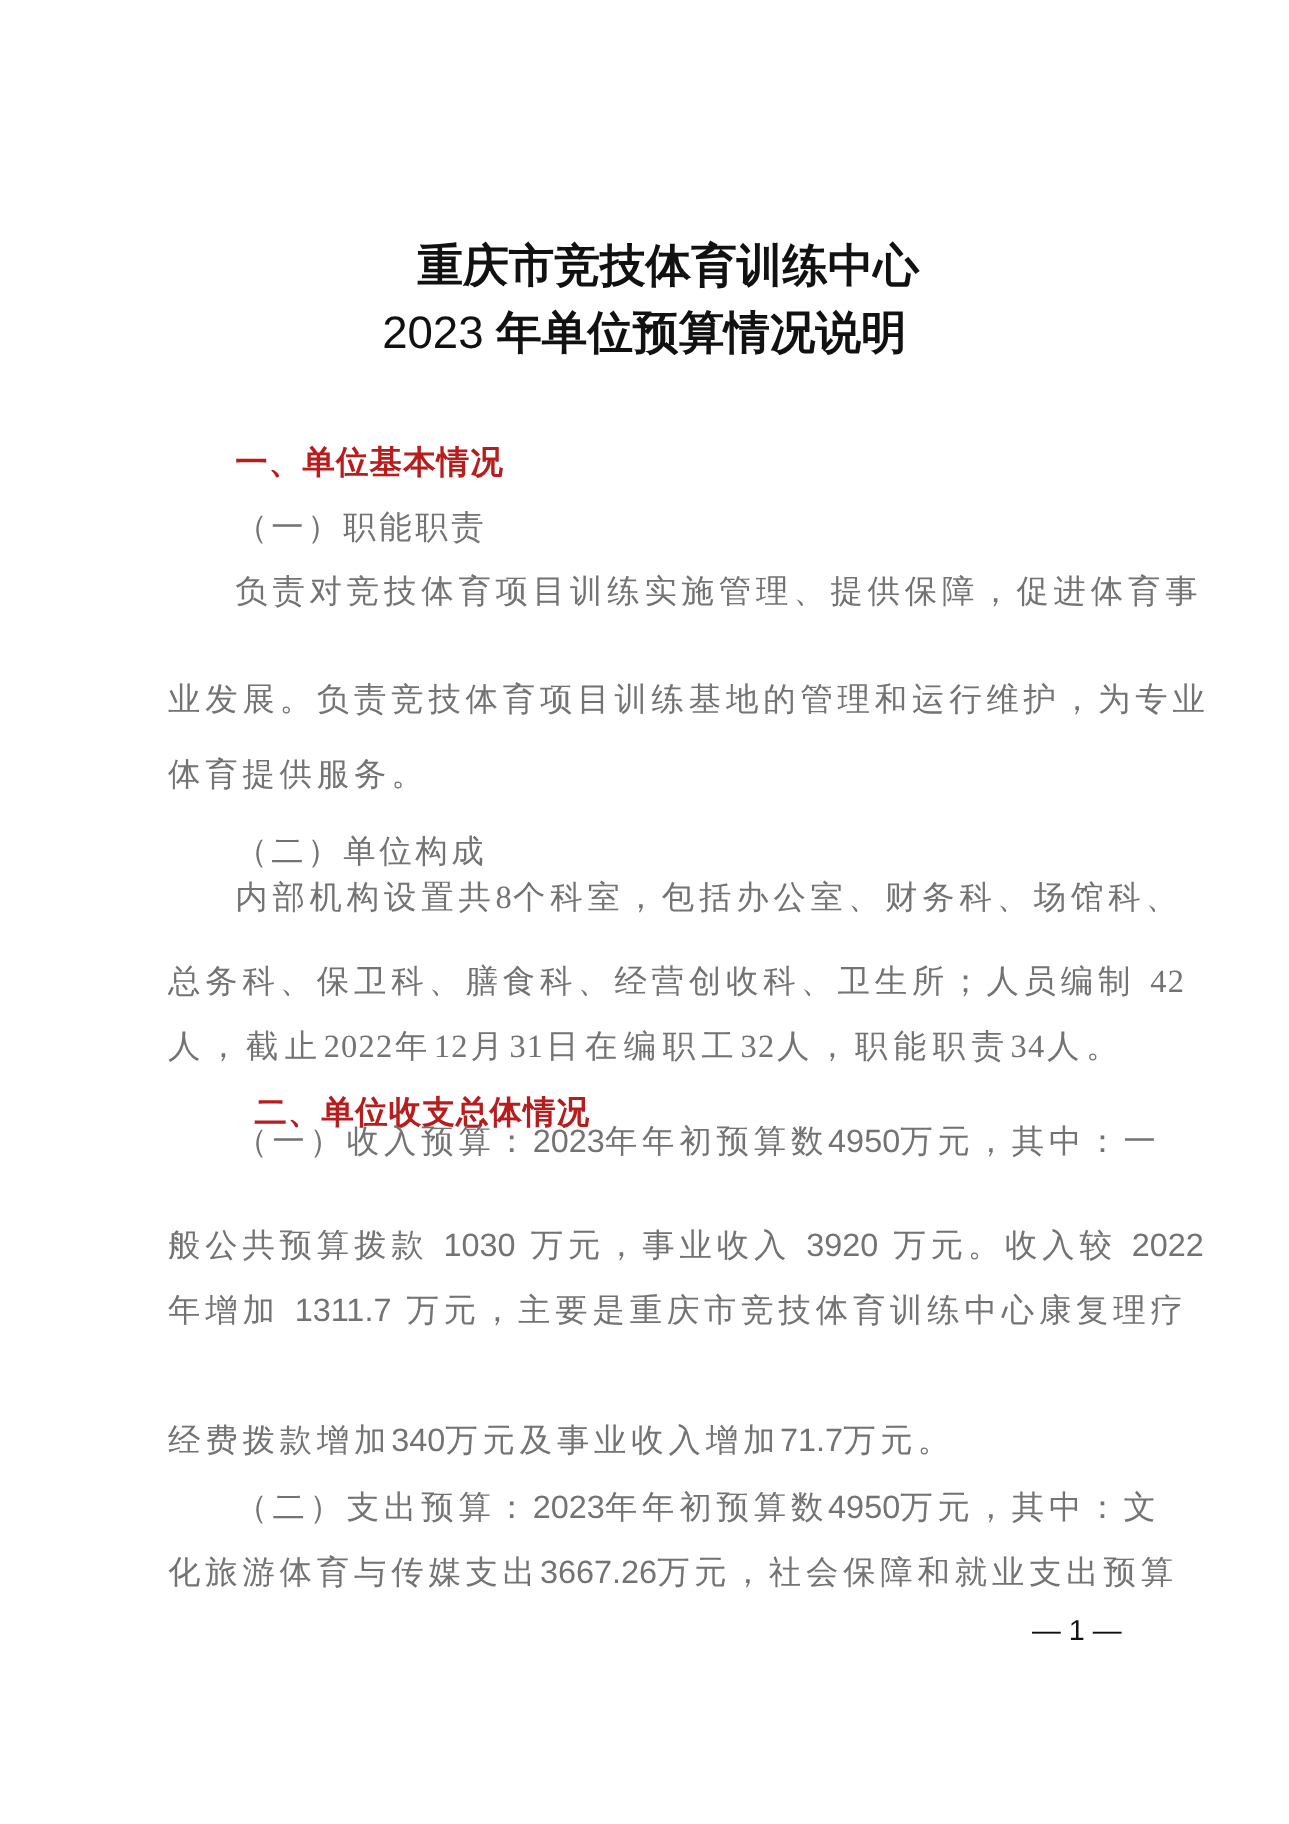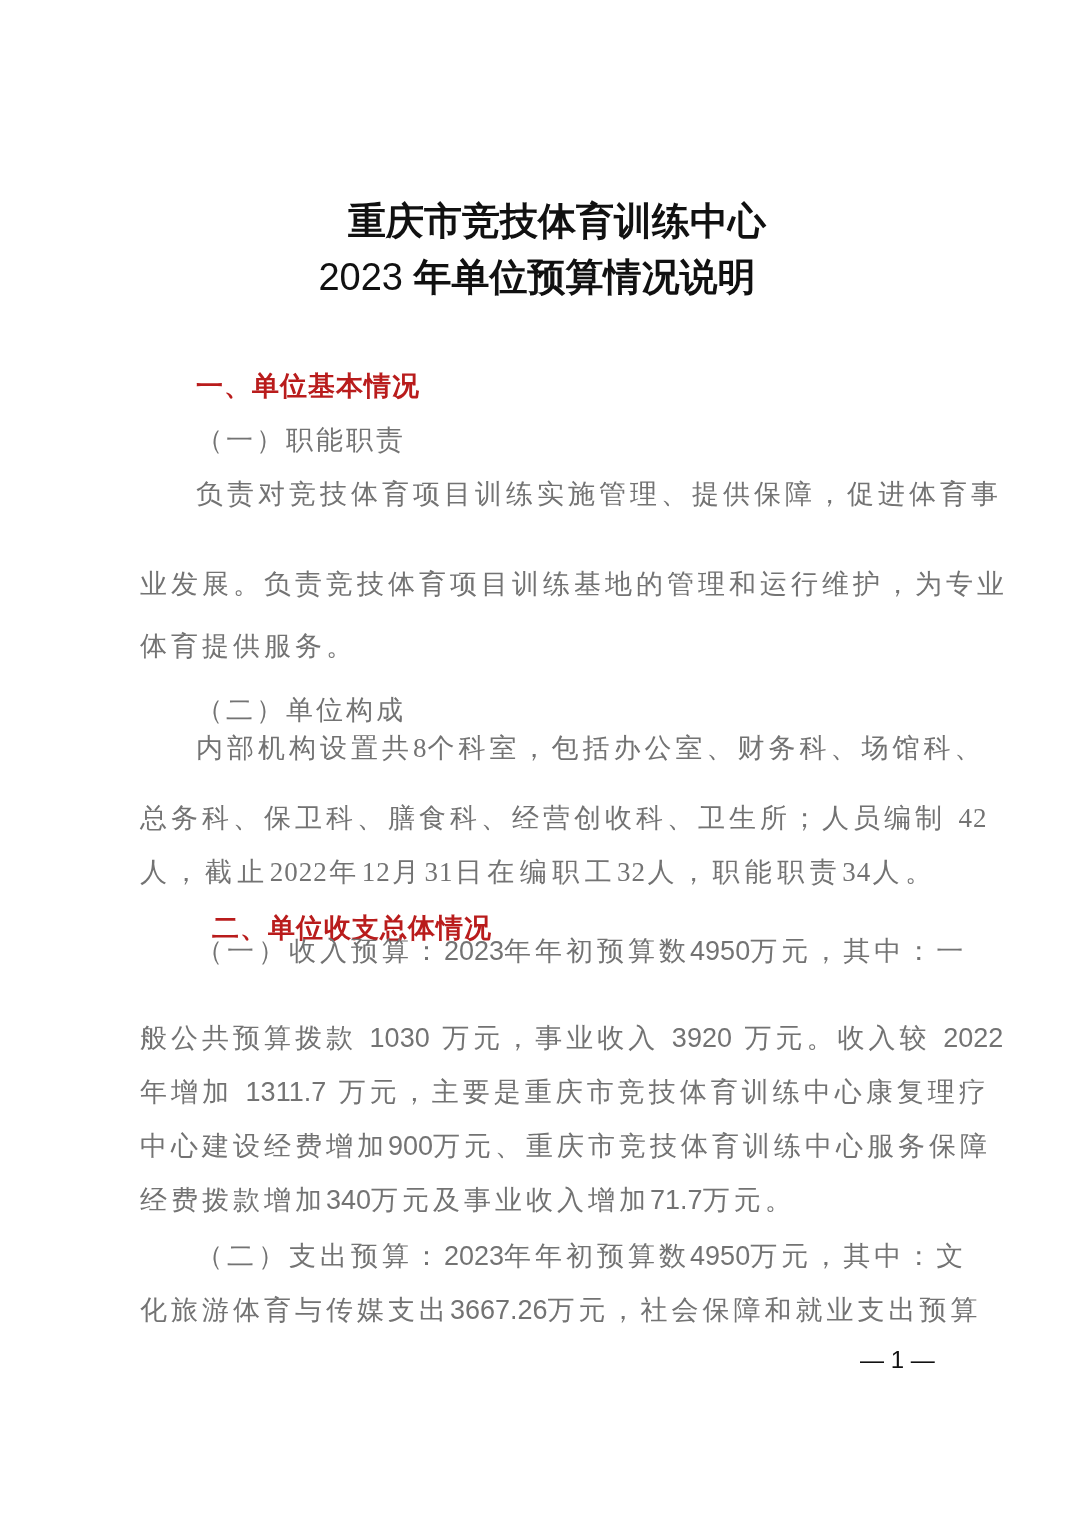--- a/index.html
+++ b/index.html
@@ -99,21 +99,20 @@
   <div class="line justify" style="top:852px;"><span>人，截止</span><span class="serifnum">2022</span><span>年</span><span class="serifnum">12</span><span>月</span><span class="serifnum">31</span><span>日在编职工</span><span class="serifnum">32</span><span>人，职能职责</span><span class="serifnum">34</span><span>人。</span></div>
 
   <div class="line heading" style="left:212px; top:908px;">二、单位收支总体情况</div>
 
   <div class="line justify" style="top:931px; padding-left:56px; width:740px;"><span>（一）收入预算：</span><span class="sansnum">2023</span><span>年年初预算数</span><span class="sansnum">4950</span><span>万元，其中：一</span></div>
 
   <div class="line justify" style="top:1018px;"><span>般公共预算拨款</span> <span class="sansnum">1030</span> <span>万元，事业收入</span> <span class="sansnum">3920</span> <span>万元。收入较</span> <span class="sansnum">2022</span></div>
 
   <div class="line justify" style="top:1072px;"><span>年增加</span> <span class="sansnum">1311.7</span> <span>万元，主要是重庆市竞技体育训练中心康复理疗</span></div>
 
-  <div class="line justify" style="top:1126px;"><span>中心建设经费增加</span><span class="sansnum">900</span><span>万元、重庆市竞技体育训练中心服务保障</span></div>
 
   <div class="line" style="top:1180px;"><span>经费拨款增加</span><span class="sansnum">340</span><span>万元及事业收入增加</span><span class="sansnum">71.7</span><span>万元。</span></div>
 
   <div class="line justify" style="top:1236px; padding-left:56px; width:740px;"><span>（二）支出预算：</span><span class="sansnum">2023</span><span>年年初预算数</span><span class="sansnum">4950</span><span>万元，其中：文</span></div>
 
   <div class="line justify" style="top:1290px;"><span>化旅游体育与传媒支出</span><span class="sansnum">3667.26</span><span>万元，社会保障和就业支出预算</span></div>
 
   <div class="page-number">— 1 —</div>
 </div>
 

